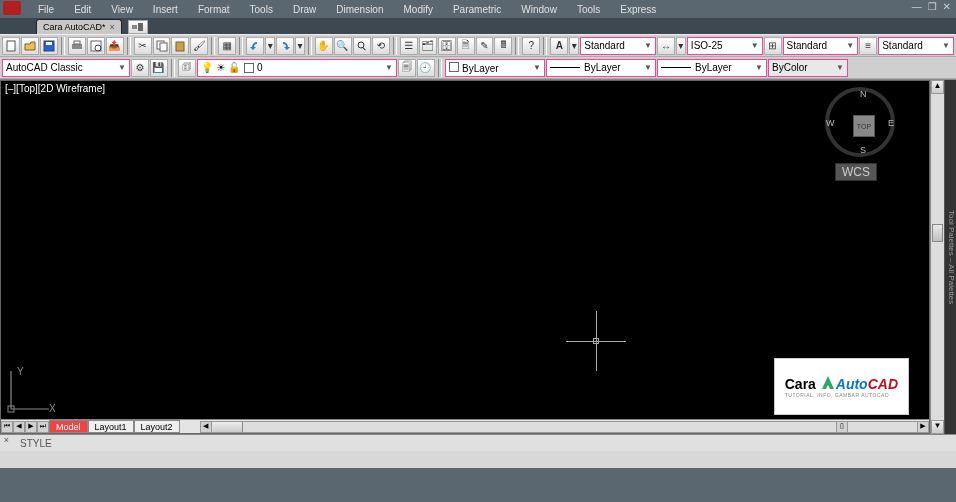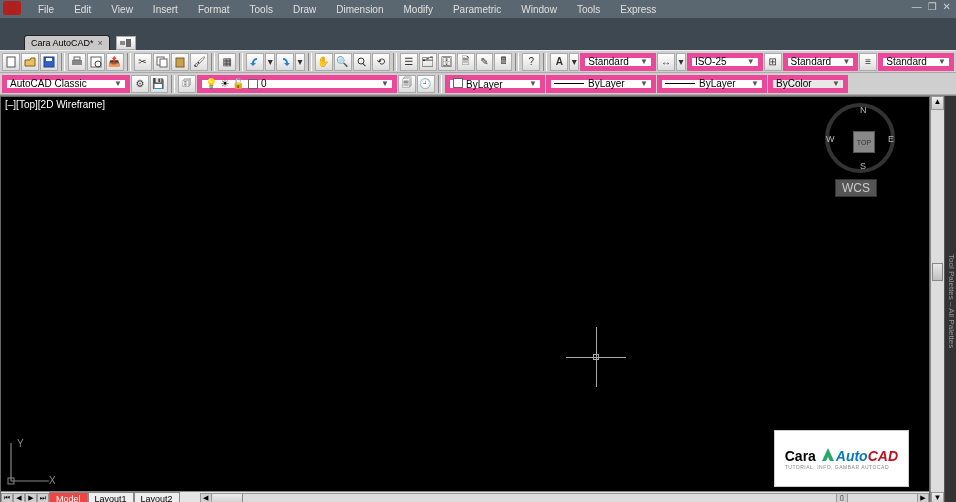--- a/index.html
+++ b/index.html
@@ -2,30 +2,30 @@
 <html><head>
 <meta charset="utf-8">
 <style>
 * { box-sizing: border-box; margin: 0; padding: 0; font-family: "Segoe UI", Tahoma, sans-serif; }
 html, body { width: 956px; height: 502px; overflow: hidden; background: #5a6670; }
 .menubar { height: 18px; background: #5a6670; display: flex; align-items: center; color: #e0e0e0; font-size: 10px; padding-left: 28px; position: relative; }
 .app-icon { position: absolute; left: 3px; top: 1px; width: 18px; height: 14px; background: #b02020; border-radius: 2px; }
 .menubar .mitem { padding: 2px 10px; cursor: pointer; }
 .win-ctrl { position: absolute; right: 2px; top: 1px; display: flex; gap: 0; color: #ccc; font-size: 10px; }
 .win-ctrl span { padding: 0 3px; cursor: pointer; }
-.tabbar { height: 32px; background: #3d4850; display: flex; align-items: flex-end; padding-left: 24px; }
+.tabbar { height: 16px; background: #3d4850; display: flex; align-items: flex-end; padding-left: 36px; }
 .filetab { background: #c8c8c8; border: 1px solid #222; border-bottom: none; height: 15px; font-size: 9px; padding: 1px 6px; display: flex; align-items: center; gap: 4px; border-radius: 3px 3px 0 0; }
 .filetab .close { color: #555; font-size: 9px; }
 .toolbar-area { background: #cfcfcf; border-top: 1px solid #eee; border-bottom: 1px solid #888; }
 .trow { height: 22px; display: flex; align-items: center; border-bottom: 1px solid #aaa; padding: 0 2px; gap: 1px; }
 .tbtn { width: 18px; height: 18px; border: 1px solid #aaa; background: linear-gradient(#fff,#ddd); display: flex; align-items: center; justify-content: center; font-size: 10px; color: #333; cursor: pointer; }
 .sep { width: 4px; height: 18px; border-left: 1px solid #888; border-right: 1px solid #fff; margin: 0 2px; }
-.combo { height: 18px; border: 5px solid #ec4899; background: #fff; font-size: 10px; padding: 0 3px; display: flex; align-items: center; justify-content: space-between; cursor: pointer; }
+.combo { height: 18px; border: 1px solid #ec4899; background: #fff; font-size: 10px; padding: 0 3px; display: flex; align-items: center; justify-content: space-between; cursor: pointer; }
 .combo .arr { font-size: 8px; color: #555; }
-.main { position: relative; display: flex; height: 410px; }
+.main { position: relative; display: flex; height: 354px; }
 .canvas { flex: 1; background: #000; position: relative; border: 1px solid #666; }
 .viewlabel { position: absolute; top: 2px; left: 4px; color: #fff; font-size: 10px; }
 .ucs { position: absolute; bottom: 18px; left: 4px; }
 .scrollbar-v { width: 14px; background: #d4d4d4; border-left: 1px solid #888; display: flex; flex-direction: column; }
 .scrollbtn { height: 14px; background: linear-gradient(#eee,#ccc); border: 1px solid #999; font-size: 8px; text-align: center; cursor: pointer; }
 .scrolltrack { flex: 1; background: #ddd; position: relative; }
 .scrollthumb { position: absolute; top: 40%; left: 1px; right: 1px; height: 18px; background: linear-gradient(#e8e8e8,#c0c0c0); border: 1px solid #888; }
 .sidepal { width: 12px; background: #333; color: #999; font-size: 8px; writing-mode: vertical-rl; text-align: center; padding: 4px 0; border-left: 1px solid #555; }
 .viewcube { position: absolute; top: 6px; right: 34px; width: 70px; height: 70px; }
 .vc-ring { width: 70px; height: 70px; border: 4px solid #333; border-radius: 50%; position: relative; }

